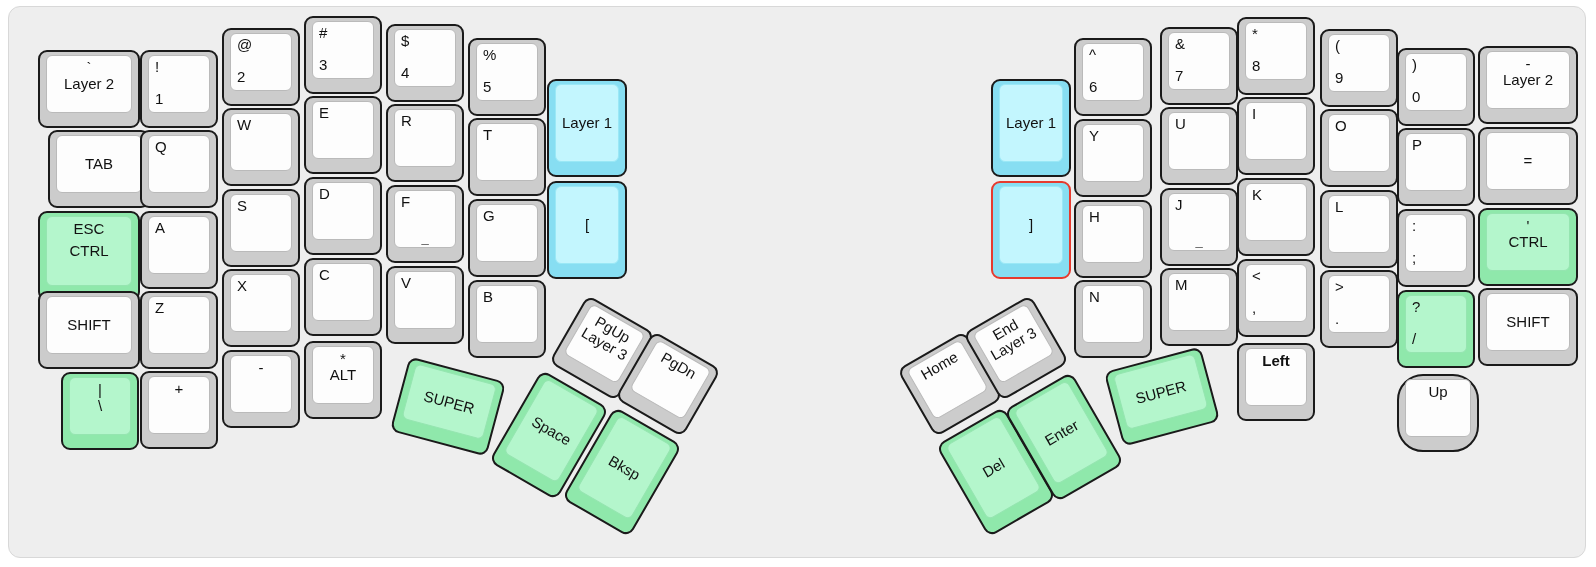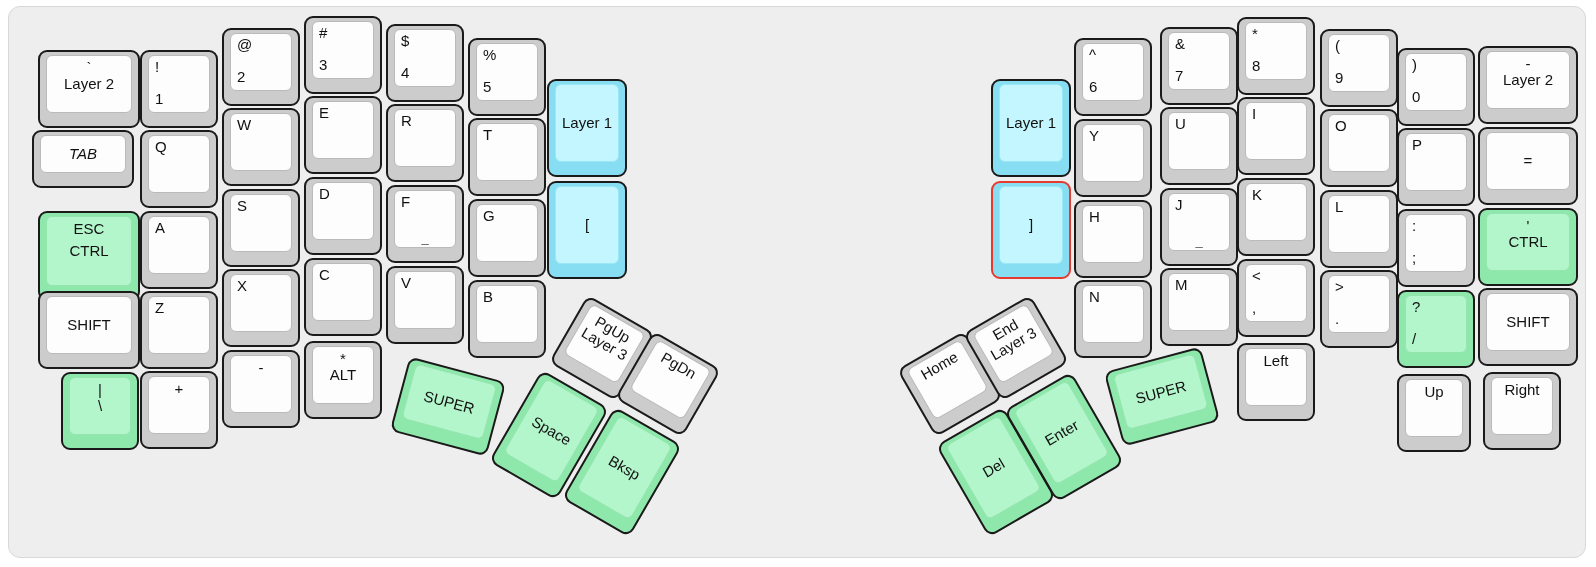--- a/index.html
+++ b/index.html
@@ -77,21 +77,21 @@
 <body>
 
 <div class="stage">
   <div class="board" id="board"></div>
 <div class="key gray" style="left: 38px; top: 50px; width: 102px; height: 78px;">
       <div class="face">
         <div class="lbl tc">`</div>
         <div class="lbl cc">Layer 2</div>
       </div>
     </div>
-    <div class="key gray" style="left: 32px; top: 130px; width: 102px; height: 58px; font-style: italic;">
+    <div class="key gray" style="left: 48px; top: 130px; width: 102px; height: 78px;">
       <div class="face">
         <div class="lbl cc">TAB</div>
       </div>
     </div>
     <div class="key green" style="left: 38px; top: 211px; width: 102px; height: 90px;">
       <div class="face">
         <div class="lbl tc">ESC</div>
         <div class="lbl cc">CTRL</div>
       </div>
     </div>
@@ -332,21 +332,21 @@
       <div class="face">
         <div class="lbl tl">K</div>
       </div>
     </div>
     <div class="key gray" style="left: 1237px; top: 259px; width: 78px; height: 78px;">
       <div class="face">
         <div class="lbl tl">&lt;</div>
         <div class="lbl bl">,</div>
       </div>
     </div>
-    <div class="key gray" style="left: 1237px; top: 343px; width: 78px; height: 78px;">
+    <div class="key gray" style="left: 1237px; top: 343px; width: 78px; height: 78px; font-weight: bold;">
       <div class="face">
         <div class="lbl tc">Left</div>
       </div>
     </div>
     <div class="key gray" style="left: 1320px; top: 29px; width: 78px; height: 78px;">
       <div class="face">
         <div class="lbl tl">(</div>
         <div class="lbl bl">9</div>
       </div>
     </div>
@@ -382,21 +382,21 @@
         <div class="lbl tl">:</div>
         <div class="lbl bl">;</div>
       </div>
     </div>
     <div class="key green" style="left: 1397px; top: 290px; width: 78px; height: 78px;">
       <div class="face">
         <div class="lbl tl">?</div>
         <div class="lbl bl">/</div>
       </div>
     </div>
-    <div class="key gray" style="left: 1397px; top: 374px; width: 74px; height: 78px;">
+    <div class="key gray" style="left: 1397px; top: 374px; width: 82px; height: 78px; border-radius: 26px;">
       <div class="face">
         <div class="lbl tc">Up</div>
       </div>
     </div>
     <div class="key gray" style="left: 1478px; top: 46px; width: 100px; height: 78px;">
       <div class="face">
         <div class="lbl tc">-</div>
         <div class="lbl cc">Layer 2</div>
       </div>
     </div>
@@ -407,25 +407,20 @@
     </div>
     <div class="key green" style="left: 1478px; top: 208px; width: 100px; height: 78px;">
       <div class="face">
         <div class="lbl tc">'</div>
         <div class="lbl cc">CTRL</div>
       </div>
     </div>
     <div class="key gray" style="left: 1478px; top: 288px; width: 100px; height: 78px;">
       <div class="face">
         <div class="lbl cc">SHIFT</div>
-      </div>
-    </div>
-    <div class="key gray" style="left: 1483px; top: 372px; width: 78px; height: 78px;">
-      <div class="face">
-        <div class="lbl tc">Right</div>
       </div>
     </div>
     <div class="key gray" style="left: 911px; top: 345px; width: 78px; height: 78px; transform: rotate(-30deg);">
       <div class="face">
         <div class="lbl tc">Home</div>
       </div>
     </div>
     <div class="key gray" style="left: 977px; top: 309px; width: 78px; height: 78px; transform: rotate(-30deg);">
       <div class="face">
         <div class="lbl tc">End</div>

